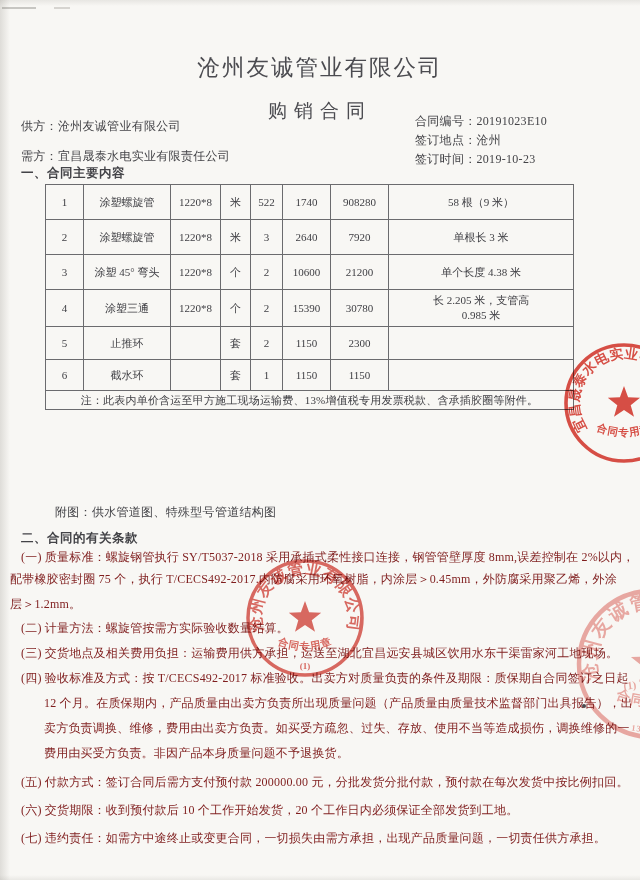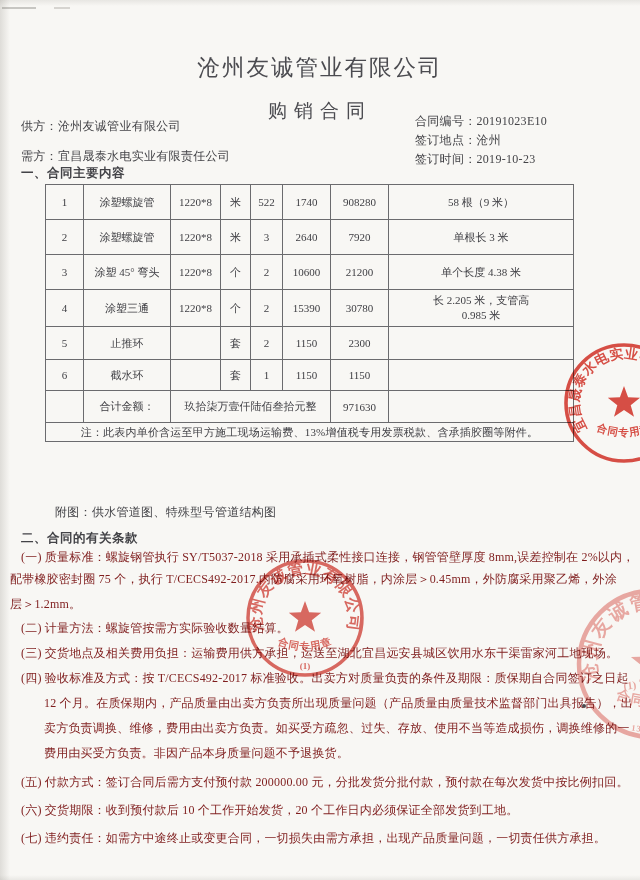--- a/index.html
+++ b/index.html
@@ -136,27 +136,20 @@
   <tr style="height:31px">
     <td>6</td>
     <td>截水环</td>
     <td></td>
     <td>套</td>
     <td>1</td>
     <td>1150</td>
     <td>1150</td>
     <td></td>
   </tr>
-  <tr style="height:32px">
-    <td></td>
-    <td>合计金额：</td>
-    <td colspan="4">玖拾柒万壹仟陆佰叁拾元整</td>
-    <td>971630</td>
-    <td></td>
-  </tr>
   <tr style="height:19px">
     <td colspan="8" class="note-cell">注：此表内单价含运至甲方施工现场运输费、13%增值税专用发票税款、含承插胶圈等附件。</td>
   </tr>
 </tbody>
   </table>
 
 <div class="abs meta attach-line">附图：供水管道图、特殊型号管道结构图</div>
 <div class="abs section-head section2">二、合同的有关条款</div>
 
 <div class="clause" style="left:21px;top:549px">(一) 质量标准：螺旋钢管执行 SY/T5037-2018 采用承插式柔性接口连接，钢管管壁厚度 8mm,误差控制在 2%以内，</div>

